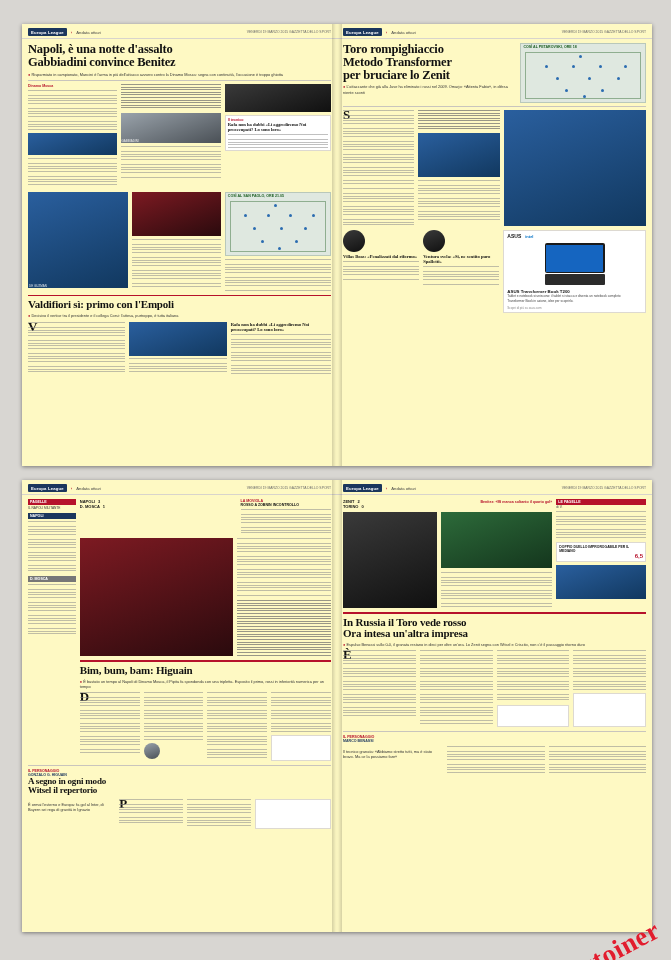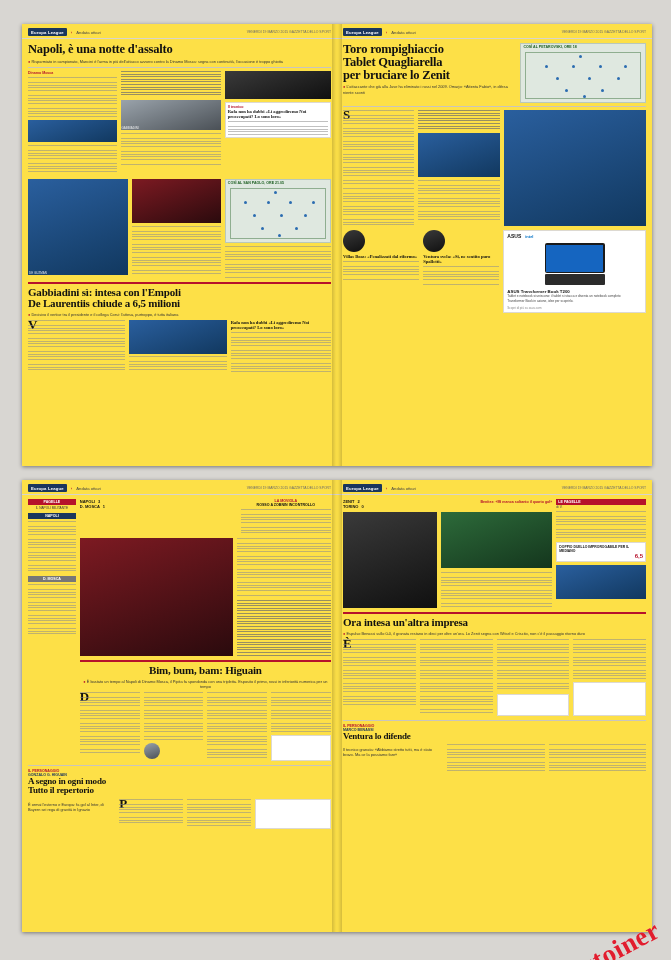--- a/index.html
+++ b/index.html
@@ -18,21 +18,21 @@
   .sheet{
     position:absolute;
     background:#f4f2ee;
     box-shadow:0 1px 4px rgba(0,0,0,.45);
   }
   #sheet-top{ left:22px; top:24px; width:630px; height:442px; }
   #sheet-bottom{ left:22px; top:480px; width:630px; height:452px; }
 
   .page{
     position:absolute;top:0;bottom:0;
-    background:#fde047;
+    background:#fef9c3;
     overflow:hidden;
   }
   .page.left{left:0;width:50%;border-right:1px solid #cfcbc4;}
   .page.right{right:0;width:50%;margin-left:47px;}
 
   .gutter{
     position:absolute;top:0;bottom:0;left:50%;width:10px;
     transform:translateX(-50%);
     background:linear-gradient(to right,rgba(0,0,0,.16),rgba(0,0,0,.02) 40%,rgba(0,0,0,.02) 60%,rgba(0,0,0,.16));
     pointer-events:none;
@@ -133,20 +133,21 @@
     <div class="page left">
       <div class="masthead">
         <span class="eu-badge">Europa League</span>
         <span class="sec-label">›</span>
         <span class="sec-sub">Andata ottavi</span>
         <span class="spacer"></span>
         <span class="dateline">VENERDI 19 MARZO 2015 GAZZETTA DELLO SPORT</span>
       </div>
       <div class="pagebody">
         <div class="headline h1">Napoli, è una notte d'assalto</div>
+        <div class="headline h1">Gabbiadini convince Benitez</div>
         <div class="standfirst"><span class="bullet">●</span> <span>Risparmiato in campionato, Mancini è l'arma in più dell'attacco azzurro contro la Dinamo Mosca: segna con continuità, l'occasione è troppo ghiotta</span></div>
         <div class="rule"></div>
 
         <div style="display:flex;gap:4px;">
 
           <div style="width:30%;">
             <div class="label-red">Dinamo Mosca</div>
             <div class="txt" style="height:40px;margin-top:2px;"></div>
             <div class="photo photo-blue" style="height:22px;margin-top:3px;"></div>
             <div class="txt" style="height:30px;margin-top:3px;"></div>
@@ -195,22 +196,21 @@
                 <span class="dot" style="left:32%;top:78%;"></span>
                 <span class="dot" style="left:68%;top:78%;"></span>
                 <span class="dot" style="left:50%;top:92%;"></span>
               </div>
             </div>
             <div class="txt" style="height:32px;margin-top:3px;"></div>
           </div>
         </div>
 
         <div class="rule red" style="margin-top:4px;"></div>
-        <div class="headline h2">Gabbiadini sì: intesa con l'Empoli</div>
-        <div class="headline h2">De Laurentiis chiude a 6,5 milioni</div>
+        <div class="headline h2">Valdifiori sì: primo con l'Empoli</div>
         <div class="standfirst"><span class="bullet">●</span> <span>Decisivo il vertice tra il presidente e il collega Corsi: l'attesa, purtroppo, è tutta italiana</span></div>
         <div style="display:flex;gap:4px;margin-top:3px;">
           <div style="width:33%;">
             <span class="dropcap">V</span>
             <div class="txt" style="height:52px;"></div>
           </div>
           <div style="width:33%;">
             <div class="photo photo-blue" style="height:34px;"></div>
             <div class="txt" style="height:18px;margin-top:2px;"></div>
           </div>
@@ -227,21 +227,21 @@
         <span class="eu-badge">Europa League</span>
         <span class="sec-label">›</span>
         <span class="sec-sub">Andata ottavi</span>
         <span class="spacer"></span>
         <span class="dateline">VENERDI 19 MARZO 2015 GAZZETTA DELLO SPORT</span>
       </div>
       <div class="pagebody">
         <div style="display:flex;gap:4px;">
           <div style="width:58%;">
             <div class="headline h1">Toro rompighiaccio</div>
-            <div class="headline h1">Tablet Quagliarella</div>
+            <div class="headline h1">Metodo Transformer</div>
             <div class="headline h1">per bruciare lo Zenit</div>
             <div class="standfirst"><span class="bullet">●</span> <span>L'attaccante che già alla Juve ha eliminato i russi nel 2009. Omarjo: «Attenta Fabio», in difesa niente sconti</span></div>
           </div>
           <div style="width:42%;">
             <div class="lineup" style="height:58px;">
               <div class="title">COSÌ AL PETAROVSKI, ORE 18</div>
               <div class="pitch">
                 <span class="dot" style="left:46%;top:5%;"></span>
                 <span class="dot" style="left:16%;top:26%;"></span>
                 <span class="dot" style="left:40%;top:26%;"></span>
@@ -320,21 +320,21 @@
 
     <div class="page left">
       <div class="masthead">
         <span class="eu-badge">Europa League</span>
         <span class="sec-label">›</span>
         <span class="sec-sub">Andata ottavi</span>
         <span class="spacer"></span>
         <span class="dateline">VENERDI 19 MARZO 2015 GAZZETTA DELLO SPORT</span>
       </div>
       <div class="pagebody">
-        <div style="display:flex;gap:4px;text-align:center;">
+        <div style="display:flex;gap:4px;">
 
           <div style="width:16%;">
             <div class="redbar">PAGELLE</div>
             <div style="font-size:3.2px;color:#333;margin-top:1px;">IL NAPOLI MILITANTE</div>
             <div class="bluebar" style="margin-top:3px;">NAPOLI</div>
             <div class="txt" style="height:52px;margin-top:2px;"></div>
             <div class="bluebar" style="margin-top:3px;background:#777;">D. MOSCA</div>
             <div class="txt" style="height:50px;margin-top:2px;"></div>
           </div>
 
@@ -388,21 +388,21 @@
                 <div class="adbox" style="height:24px;margin-top:3px;"></div>
               </div>
             </div>
           </div>
         </div>
 
         <div class="rule" style="margin-top:4px;"></div>
         <div class="label-red">IL PERSONAGGIO</div>
         <div class="label-blue">GONZALO G. HIGUAIN</div>
         <div class="headline h3">A segno in ogni modo</div>
-        <div class="headline h3">Tutto il repertorio</div>
+        <div class="headline h3">Witsel il repertorio</div>
         <div style="display:flex;gap:4px;margin-top:3px;">
           <div style="width:30%;">
             <div class="standfirst">È ormai l'esterno e Europa: fa gol al Inter, di Bayern sei rega di gravità in Ignazio</div>
           </div>
           <div style="width:22%;">
             <span class="dropcap">P</span>
             <div class="txt" style="height:26px;"></div>
           </div>
           <div style="width:22%;">
             <div class="txt" style="height:28px;"></div>
@@ -451,20 +451,21 @@
             <div class="txt" style="height:28px;margin-top:2px;"></div>
             <div class="adbox" style="margin-top:3px;padding:2px;">
               <div style="font-size:3.4px;font-weight:bold;color:#111;line-height:1.2;">DOPPIO DUELLO IMPROROGABILE PER IL MEDIANO</div>
               <div style="font-size:6px;font-weight:bold;color:#b6122b;text-align:right;">6,5</div>
             </div>
             <div class="photo photo-blue" style="height:34px;margin-top:3px;"></div>
           </div>
         </div>
 
         <div class="rule red" style="margin-top:4px;"></div>
+        <div class="headline h2">In Russia il Toro vede rosso</div>
         <div class="headline h2">Ora intesa un'altra impresa</div>
         <div class="standfirst"><span class="bullet">●</span> <span>Espulso Benassi sullo 0-0, il granata restano in dieci per oltre un'ora. Lo Zenit segna con Witsel e Criscito, non c'è il passaggio ritorno duro</span></div>
 
         <div style="display:flex;gap:4px;margin-top:3px;">
           <div style="width:25%;">
             <span class="dropcap">È</span>
             <div class="txt" style="height:70px;"></div>
           </div>
           <div style="width:25%;">
             <div class="txt" style="height:74px;"></div>
@@ -475,21 +476,20 @@
           </div>
           <div style="width:25%;">
             <div class="txt" style="height:40px;"></div>
             <div class="adbox" style="height:32px;margin-top:3px;"></div>
           </div>
         </div>
 
         <div class="rule" style="margin-top:4px;"></div>
         <div class="label-red">IL PERSONAGGIO</div>
         <div class="label-blue">MARCO BENASSI</div>
-        <div class="headline h3">Ventura lo difende</div>
         <div style="display:flex;gap:4px;margin-top:3px;">
           <div style="width:34%;">
             <div class="standfirst">Il tecnico granata: «Abbiamo stretto tutti, ma è stato bravo. Ma ce la possiamo fare»</div>
           </div>
           <div style="width:33%;">
             <div class="txt" style="height:28px;"></div>
           </div>
           <div style="width:33%;">
             <div class="txt" style="height:28px;"></div>
           </div>

